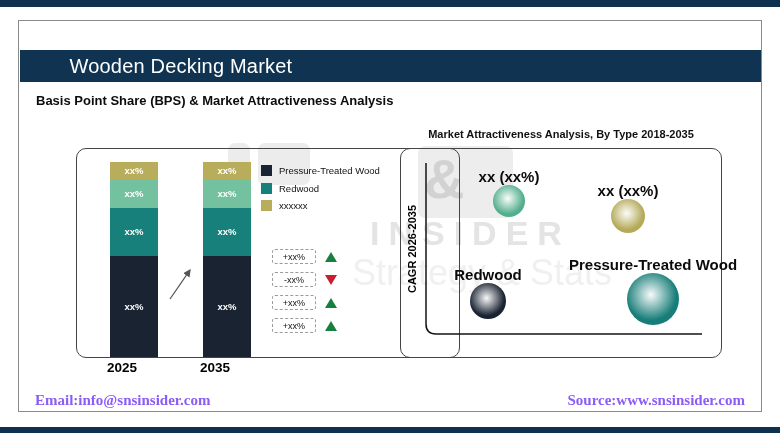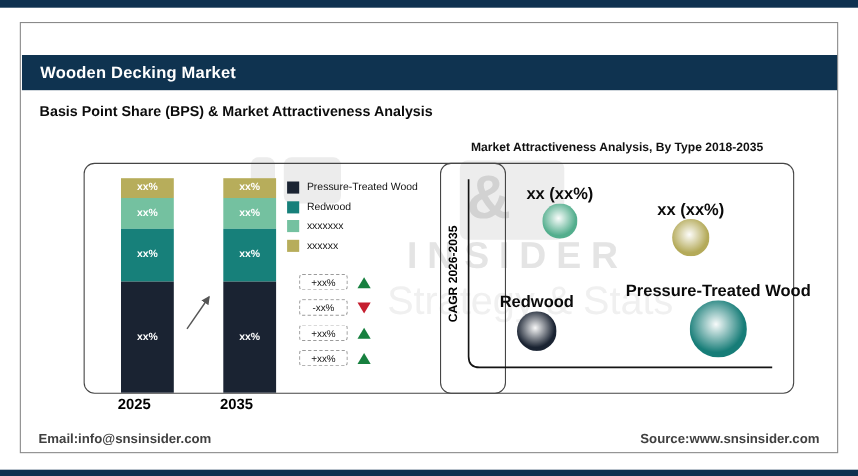--- a/index.html
+++ b/index.html
@@ -21,21 +21,21 @@
   .wm-tile-main { left:418px; top:146px; width:95px; height:72px; background:#ededed; }
   .wm-amp { position:absolute; left:424px; top:146px; font-size:56px; font-weight:bold; color:#d2d2d2; }
   .wm-insider { position:absolute; left:370px; top:214px; font-size:34px; font-weight:bold;
                 letter-spacing:9px; color:#e4e4e4; white-space:nowrap; }
   .wm-tagline { position:absolute; left:352px; top:252px; font-size:36px; color:#f0f0f0; white-space:nowrap; }
 
   .z { position:absolute; z-index:2; }
 
   .header-bar { left:19.5px; top:50px; width:741px; height:32px; background:#0f3350;
                 display:flex; align-items:center; padding-left:17px; }
-  .header-title { color:#fff; font-size:15px; font-weight:bold; letter-spacing:0.2px; }
+  .header-title { color:#fff; font-size:20px; font-weight:normal; letter-spacing:0.2px;margin-left:33px; }
   .subtitle { left:36px; top:93px; font-size:13px; font-weight:bold; color:#0c0c0c; }
 
   .chart-title { top:128px; font-size:11px; font-weight:bold; color:#111; text-align:center; }
   .ct-left { left:65px; width:320px; }
   .ct-right { left:400px; width:322px; }
 
   .panel { top:148px; height:210px; border:1.2px solid #454545; border-radius:10px; background:transparent; }
   .panel-left { left:76px; width:384px;text-align:center; }
   .panel-right { left:400px; width:322px; }
 
@@ -70,21 +70,21 @@
   .cagr-label { position:absolute; left:-64px; top:94px; width:150px; text-align:center;
                 transform:rotate(-90deg); font-size:11px; font-weight:bold; color:#000; }
   .growth-label { position:absolute; left:93px; top:190px; width:140px; text-align:center;
                   font-size:11px; font-weight:bold; color:#000; }
 
   .bubble-group { position:absolute; width:0; height:0; }
   .bubble-circle { position:absolute; border-radius:50%; transform:translate(-50%,-50%); }
   .bubble-label { position:absolute; transform:translate(-50%,0); white-space:nowrap;
                   font-size:15px; font-weight:bold; color:#0a0a0a; }
 
-  .footer-text { top:392px; font-size:12px; font-weight:bold; color:#404040; }
+  .footer-text { top:392px; font-size:15px; font-weight:bold; color:#8b5cf6;font-family:Liberation Serif, serif; }
   .ft-email { left:35px; } .ft-source { right:35px; }
 </style>
 </head>
 <body>
 
 <div class="stage">
 
   <div class="top-bar"></div>
 
   <div class="watermark">
@@ -150,24 +150,20 @@
     <div class="legend">
       <div class="lg-row">
         <div class="lg-sw" style="background: rgb(26, 35, 50);"></div>
         <span class="lg-label">Pressure-Treated Wood</span>
       </div>
       <div class="lg-row">
         <div class="lg-sw" style="background: rgb(23, 128, 122);"></div>
         <span class="lg-label">Redwood</span>
       </div>
       <div class="lg-row">
-        <div class="lg-sw" style="background: rgb(116, 193, 160);"></div>
-        <span class="lg-label">xxxxxxx</span>
-      </div>
-      <div class="lg-row">
         <div class="lg-sw" style="background: rgb(183, 173, 91);"></div>
         <span class="lg-label">xxxxxx</span>
       </div>
     </div>
 
     <div class="changes">
       <div class="chg-row">
         <div class="chg-box">+xx%</div>
         <div class="chg-tri tri-up" style="border-bottom-color: rgb(23, 128, 63);"></div>
       </div>

